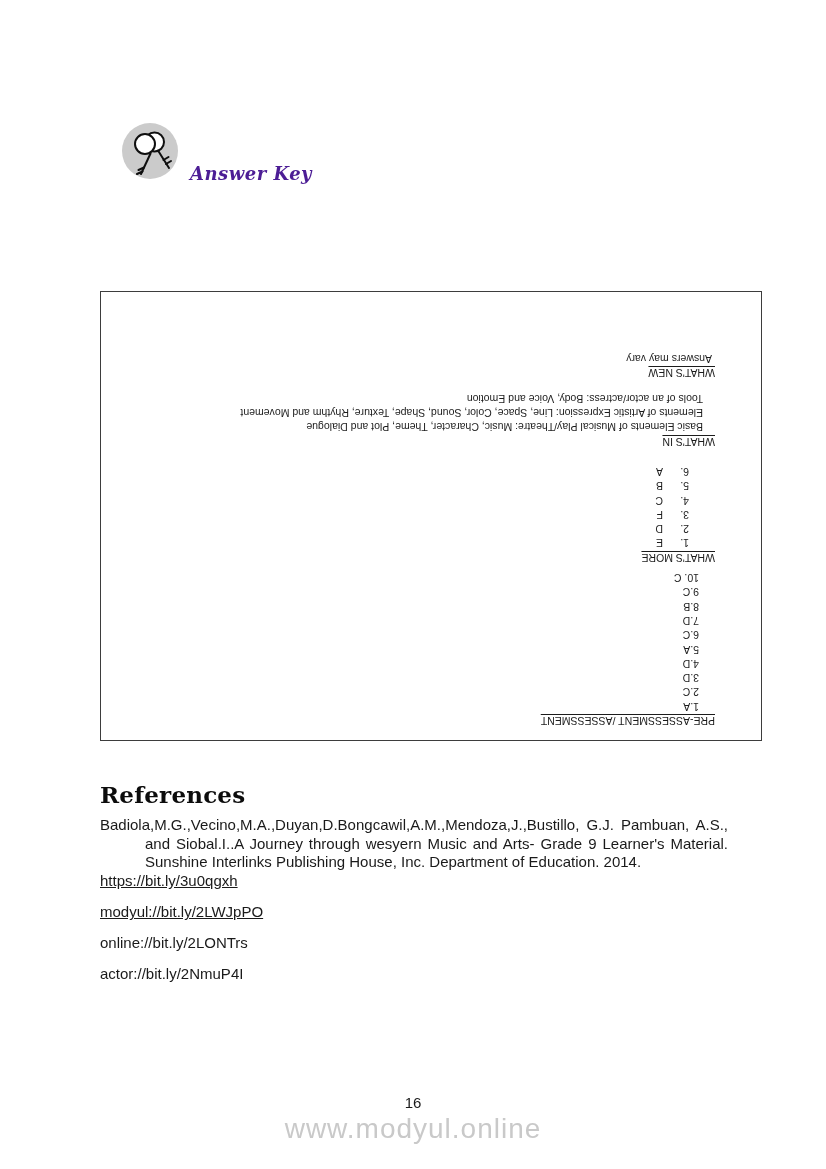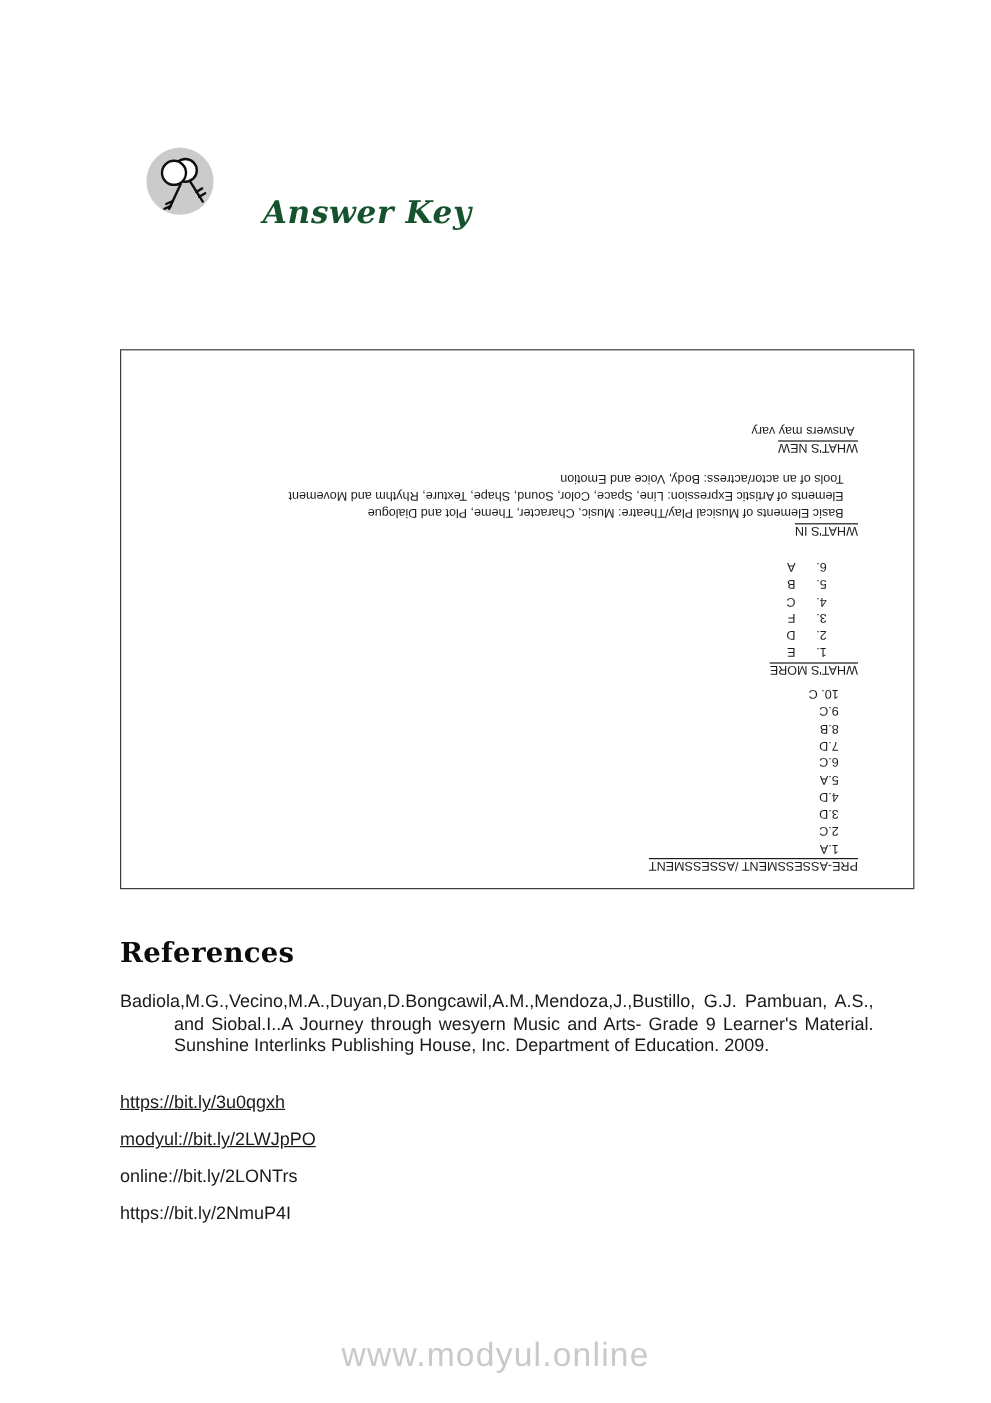--- a/index.html
+++ b/index.html
@@ -6,21 +6,21 @@
   html,body { background:#ffffff; }
   .page {
     position:relative; width:826px; height:1169px; background:#fff;
     font-family:"Liberation Sans", sans-serif; color:#111; overflow:hidden;
     margin:0 auto;
   }
   .header-icon { position:absolute; left:121px; top:122px; width:58px; height:58px; }
   .title {
     position:absolute; left:190px; top:163px;
     font-family:"DejaVu Serif", serif; font-weight:bold; font-style:italic;
-    font-size:26px; color:#14532d; letter-spacing:0.5px;margin-left:29px;
+    font-size:18px; color:#4c1d95; letter-spacing:0.5px;
   }
   .answer-box {
     position:absolute; left:100px; top:291px; width:662px; height:450px;
     border:1.5px solid #3d3d3d; background:#fff;
   }
   .rot {
     width:100%; height:100%;
     transform:rotate(180deg);
     padding:12px 10px 0 46px;
     font-size:10.5px; line-height:14.3px; color:#1c1c1c;
@@ -31,27 +31,27 @@
   .sec-new { margin-top:11px; }
   .items-pre { padding-left:16px; }
   .items-more { padding-left:26px; }
   .more-num { display:inline-block; width:26px; }
   .in-lines { padding-left:12px; }
   .amv { padding-left:3px; }
 
   .references { position:absolute; left:100px; top:782px; width:628px; }
   .ref-heading {
     font-family:"DejaVu Serif", serif; font-weight:bold; font-size:23px;
-    line-height:26px; color:#0c0c0c; margin-bottom:18px; letter-spacing:0.2px;
+    line-height:26px; color:#0c0c0c; margin-bottom:8px; letter-spacing:0.2px;
   }
   .ref-entry {
     font-size:15px; line-height:18.7px; text-align:justify;
     padding-left:45px; text-indent:-45px; color:#1a1a1a;
   }
-  .ref-links { margin-top:28px; }
+  .ref-links { }
   .ref-link {
     display:table; font-size:15px; line-height:18px; color:#1a1a1a;
     text-decoration:none; margin-bottom:13px; cursor:pointer;
   }
   .ref-link.u { text-decoration:underline; }
 
   .page-number {
     position:absolute; top:1094px; left:0; width:100%;
     text-align:center; font-size:15px; color:#1a1a1a;
   }
@@ -125,24 +125,25 @@
       <div class="sec sec-new">
         <div class="sec-heading">WHAT'S NEW</div>
         <div class="amv">Answers may vary</div>
       </div>
 
     </div>
   </div>
 
   <div class="references">
     <div class="ref-heading">References</div>
-    <p class="ref-entry">Badiola,M.G.,Vecino,M.A.,Duyan,D.Bongcawil,A.M.,Mendoza,J.,Bustillo, G.J. Pambuan, A.S., and Siobal.I..A Journey through wesyern Music and Arts- Grade 9 Learner's Material. Sunshine Interlinks Publishing House, Inc. Department of Education. 2009.</p>
+    <p class="ref-entry">Badiola,M.G.,Vecino,M.A.,Duyan,D.Bongcawil,A.M.,Mendoza,J.,Bustillo, G.J. Pambuan, A.S., and Siobal.I..A Journey through wesyern Music and Arts- Grade 9 Learner's Material. Sunshine Interlinks Publishing House, Inc. Department of Education. 2014.</p>
     <div class="ref-links">
       <a class="ref-link u">https://bit.ly/3u0qgxh</a>
       <a class="ref-link u">modyul://bit.ly/2LWJpPO</a>
       <a class="ref-link">online://bit.ly/2LONTrs</a>
-      <a class="ref-link">https://bit.ly/2NmuP4I</a>
+      <a class="ref-link">actor://bit.ly/2NmuP4I</a>
     </div>
   </div>
 
+  <div class="page-number">16</div>
   <div class="watermark">www.modyul.online</div>
 
 </div>
 
 </body></html>

